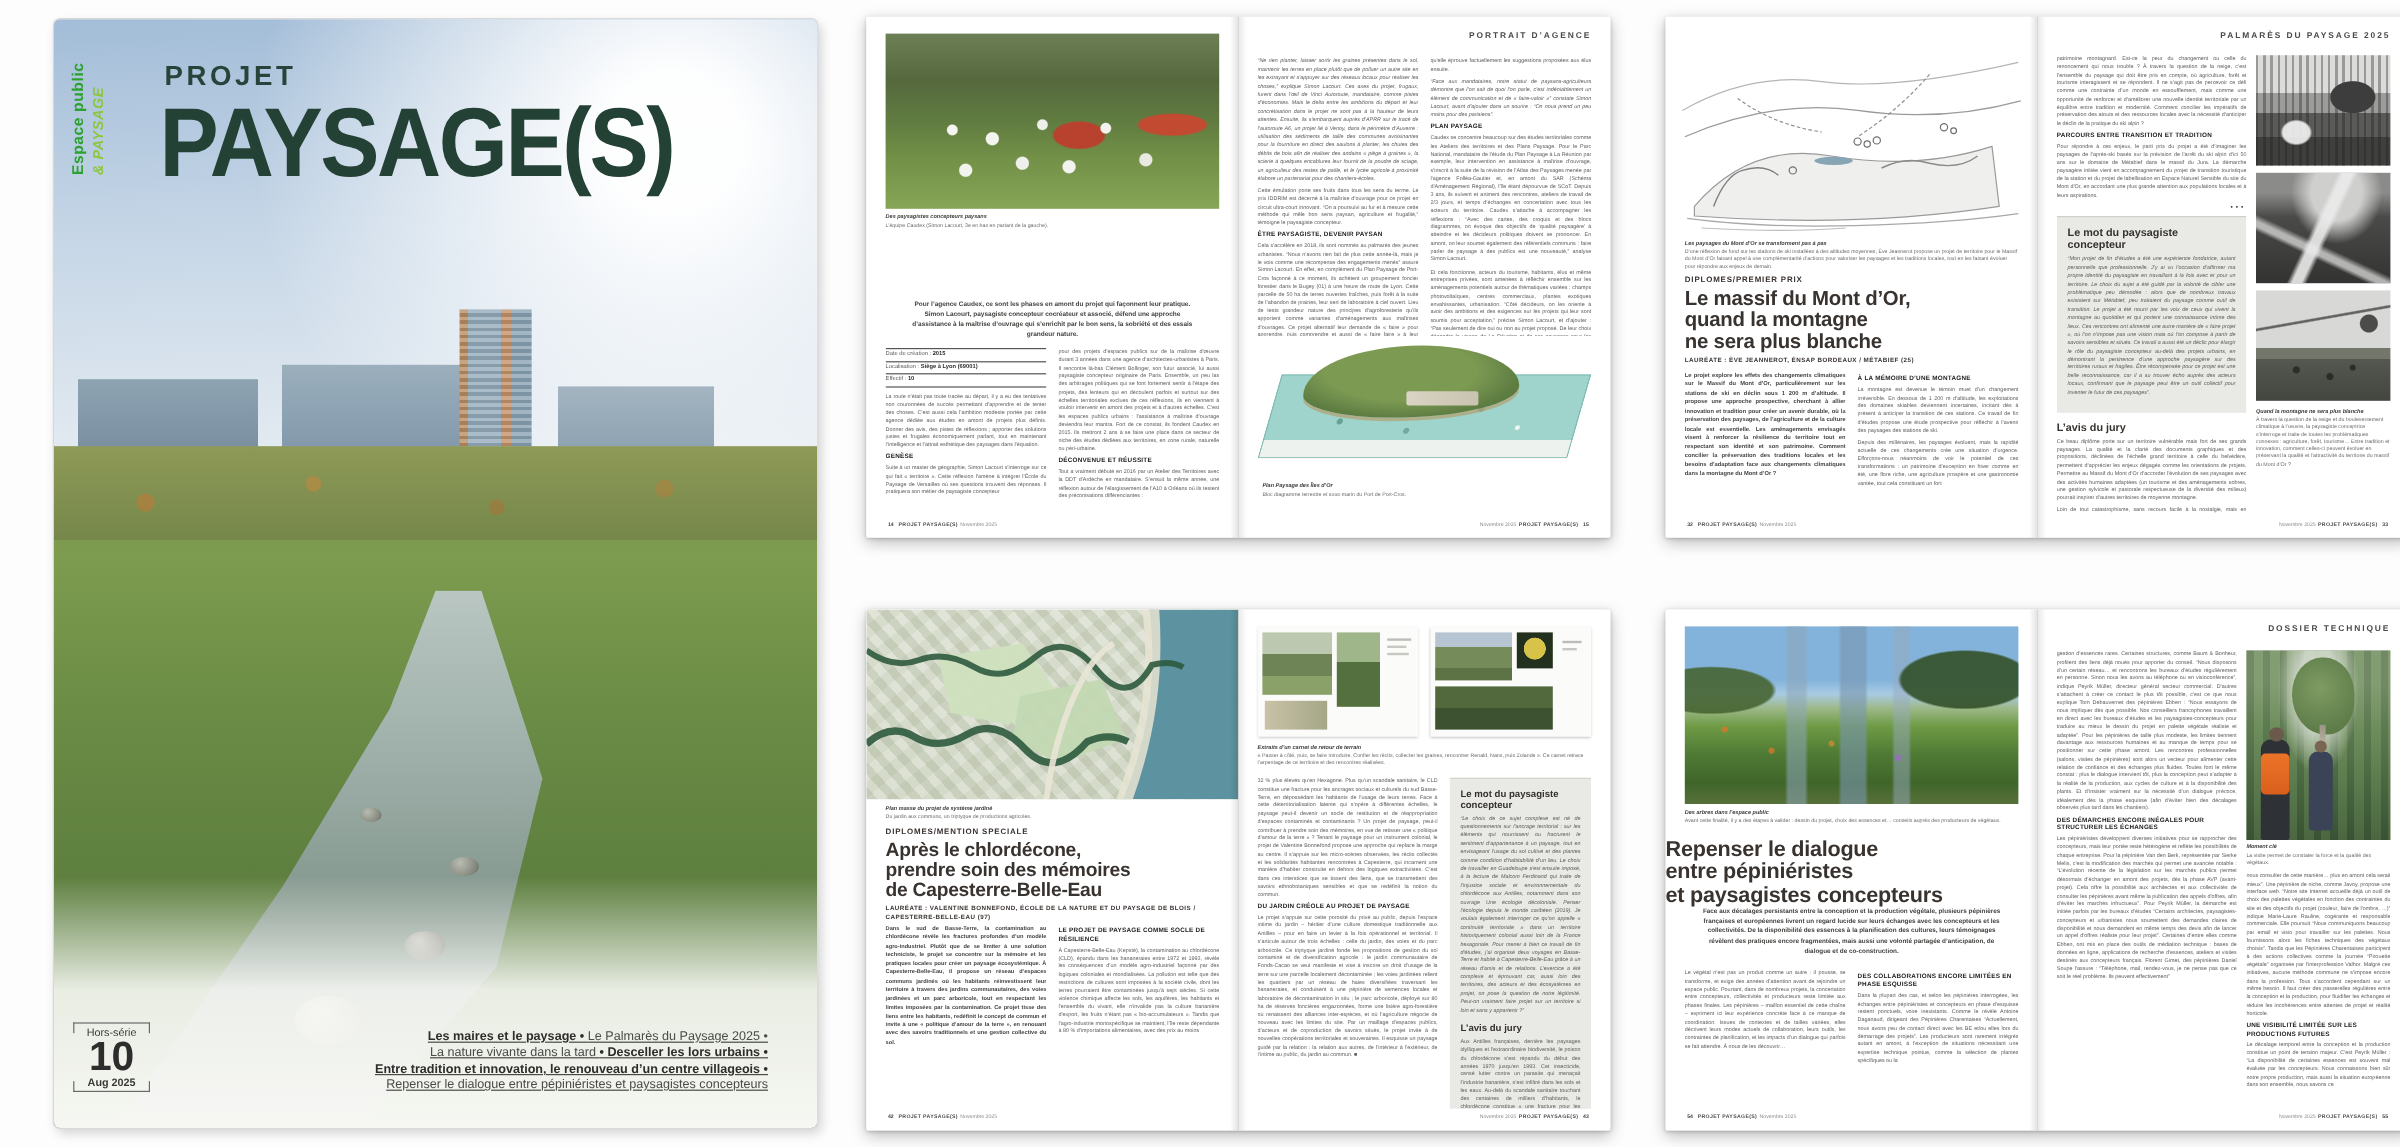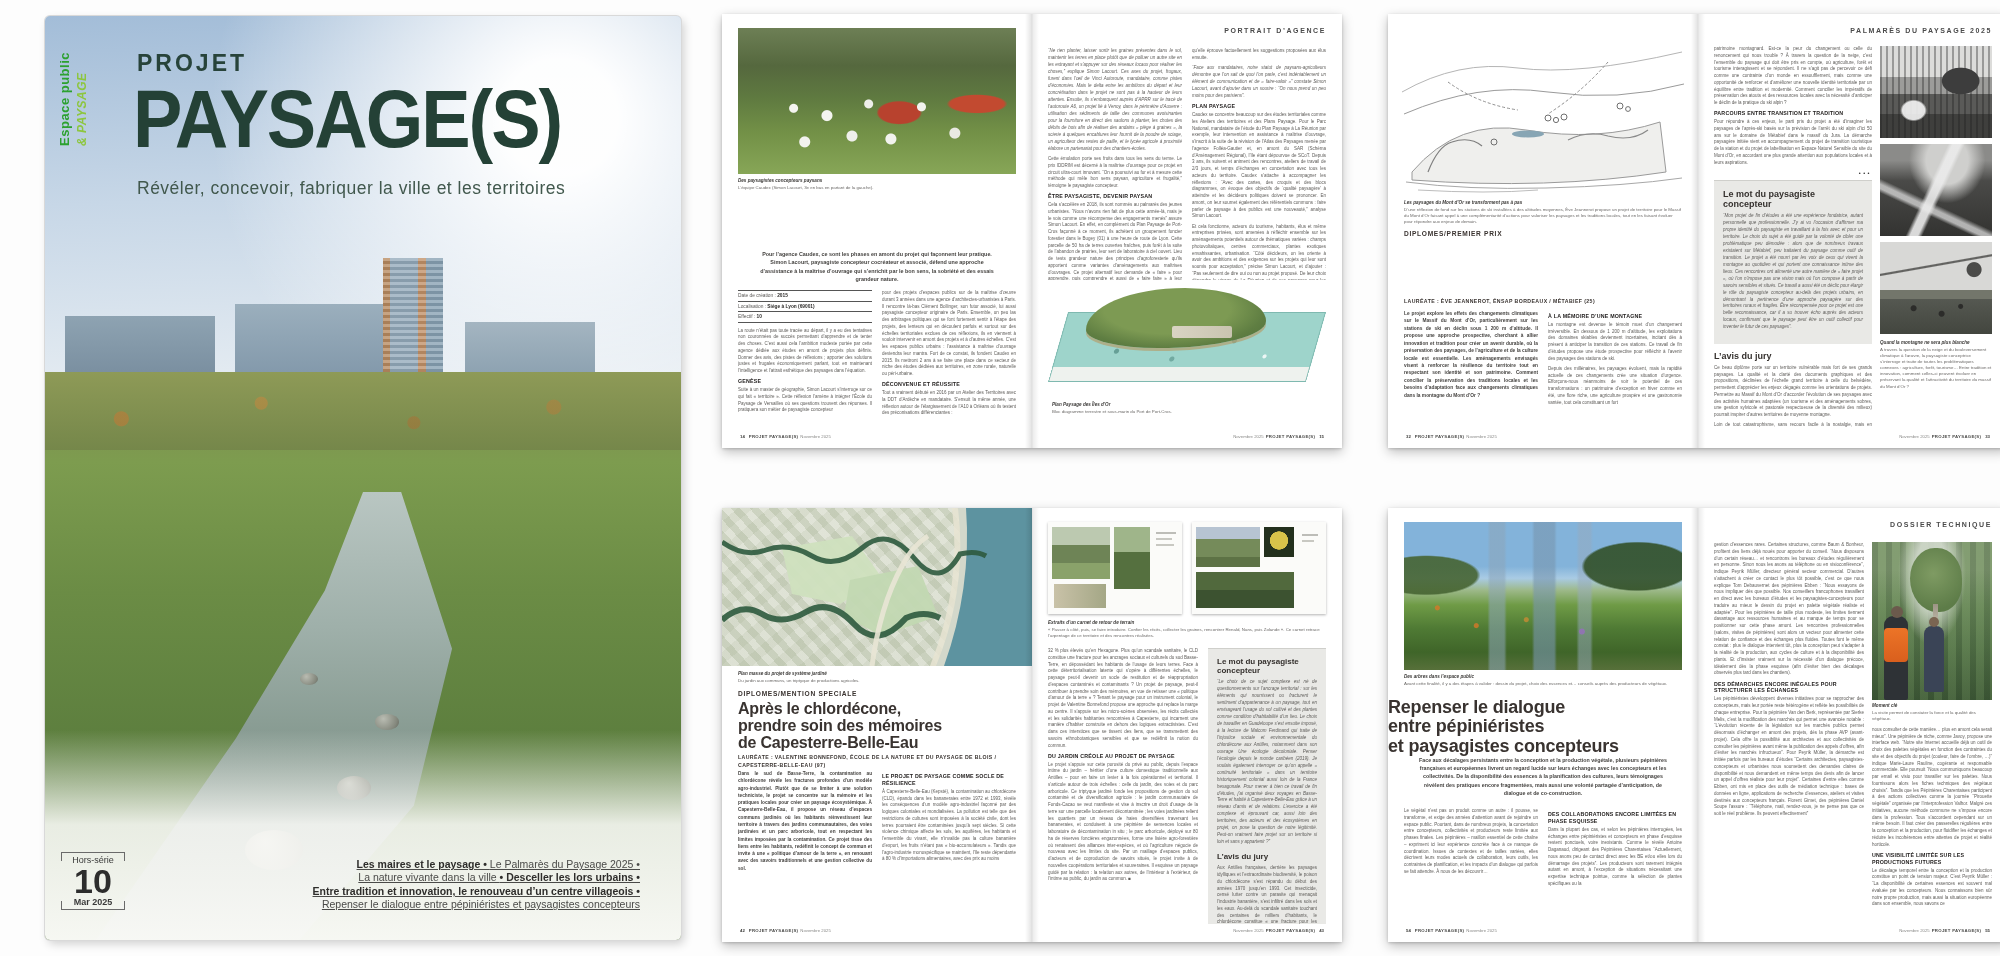--- a/index.html
+++ b/index.html
@@ -87,29 +87,28 @@
       <div class="rock" style="left:255px;bottom:255px;width:18px;height:12px;"></div>
     </div>
     <div class="coverfade"></div>
   </div>
   <div class="brand-vert">
     <span class="v1">Espace public</span><br>
     <span class="v2">&amp; PAYSAGE</span>
   </div>
   <div class="brand-top">PROJET</div>
   <div class="brand-main">PAYSAGE(S)</div>
-  <div class="tagline">Révéler, concevoir, fabriquer la ville et les territoires</div>
   <div class="issue-badge">
     <div class="issue-label">Hors-série</div>
     <div class="issue-num">10</div>
-    <div class="issue-date">Mar 2025</div>
+    <div class="issue-date">Aug 2025</div>
   </div>
   <div class="topics">
     <div><span class="bold">Les maires et le paysage • </span><span>Le Palmarès du Paysage 2025 •</span></div>
-    <div><span>La nature vivante dans la ville </span><span class="bold">• Desceller les lors urbains •</span></div>
+    <div><span>La nature vivante dans la tard </span><span class="bold">• Desceller les lors urbains •</span></div>
     <div><span class="bold">Entre tradition et innovation, le renouveau d’un centre villageois •</span></div>
     <div><span>Repenser le dialogue entre pépiniéristes et paysagistes concepteurs</span></div>
   </div>
 </div>
 
 <div class="spread" style="left:722px;top:14px;">
   <div class="page">
     <div class="photo" style="top:14px;height:146px;background:
       radial-gradient(circle at 24% 78%,#f2f2ee 0 5px,transparent 6px),radial-gradient(circle at 32% 60%,#f4f4f0 0 5px,transparent 6px),
       radial-gradient(circle at 41% 74%,#efefeb 0 5px,transparent 6px),radial-gradient(circle at 55% 76%,#f2f2ee 0 5px,transparent 6px),
@@ -196,20 +195,23 @@
         </g>
         <path d="M8 160 q60 8 140 6 q80 -2 136 -10" stroke="#a8a8a8" fill="none" stroke-width="1"></path>
         <path d="M20 168 q70 4 120 0" stroke="#bdbdbd" fill="none" stroke-width="1"></path>
       </svg>
     </div>
     <div style="position:absolute;left:16px;top:186px;right:16px;">
       <div class="cap-t">Les paysages du Mont d’Or se transforment pas à pas</div>
       <div class="cap">D’une réflexion de fond sur les stations de ski installées à des altitudes moyennes, Ève Jeannerot propose un projet de territoire pour le Massif du Mont d’Or faisant appel à une complémentarité d’actions pour valoriser les paysages et les traditions locales, tout en les faisant évoluer pour répondre aux enjeux de demain.</div>
     </div>
     <div class="kick" style="position:absolute;left:16px;top:216px;">DIPLOMES/PREMIER PRIX</div>
+    <div class="art-title" style="position:absolute;left:16px;top:226px;font-size:17px;">Le massif du Mont d’Or,
+quand la montagne
+ne sera plus blanche</div>
     <div class="byline" style="position:absolute;left:16px;top:284px;right:16px;">LAURÉATE : ÈVE JEANNEROT, ÉNSAP BORDEAUX / MÉTABIEF (25)</div>
     <div class="cols" style="left:16px;right:16px;top:296px;height:118px;">
       <div class="col lead" style="font-size:4.8px;text-align:justify;">Le projet explore les effets des changements climatiques sur le Massif du Mont d’Or, particulièrement sur les stations de ski en déclin sous 1 200 m d’altitude. Il propose une approche prospective, cherchant à allier innovation et tradition pour créer un avenir durable, où la préservation des paysages, de l’agriculture et de la culture locale est essentielle. Les aménagements envisagés visent à renforcer la résilience du territoire tout en respectant son identité et son patrimoine. Comment concilier la préservation des traditions locales et les besoins d’adaptation face aux changements climatiques dans la montagne du Mont d’Or ?</div>
       <div class="col">
           <div class="b-h">À LA MÉMOIRE D’UNE MONTAGNE</div>
           <p class="b-p">La montagne est devenue le témoin muet d’un changement irréversible. En dessous de 1 200 m d’altitude, les exploitations des domaines skiables deviennent incertaines, incitant dès à présent à anticiper la transition de ces stations. Ce travail de fin d’études propose une étude prospective pour réfléchir à l’avenir des paysages des stations de ski.</p>
           <p class="b-p">Depuis des millénaires, les paysages évoluent, mais la rapidité actuelle de ces changements crée une situation d’urgence. Efforçons-nous néanmoins de voir le potentiel de ces transformations : un patrimoine d’exception en hiver comme en été, une flore riche, une agriculture prospère et une gastronomie vantée, tout cela constituant un fort</p>
         </div>
     </div>
     <div class="foot l"><span class="fnum">32</span><span class="fbrand">PROJET PAYSAGE(S)</span><span>Novembre 2025</span></div>

